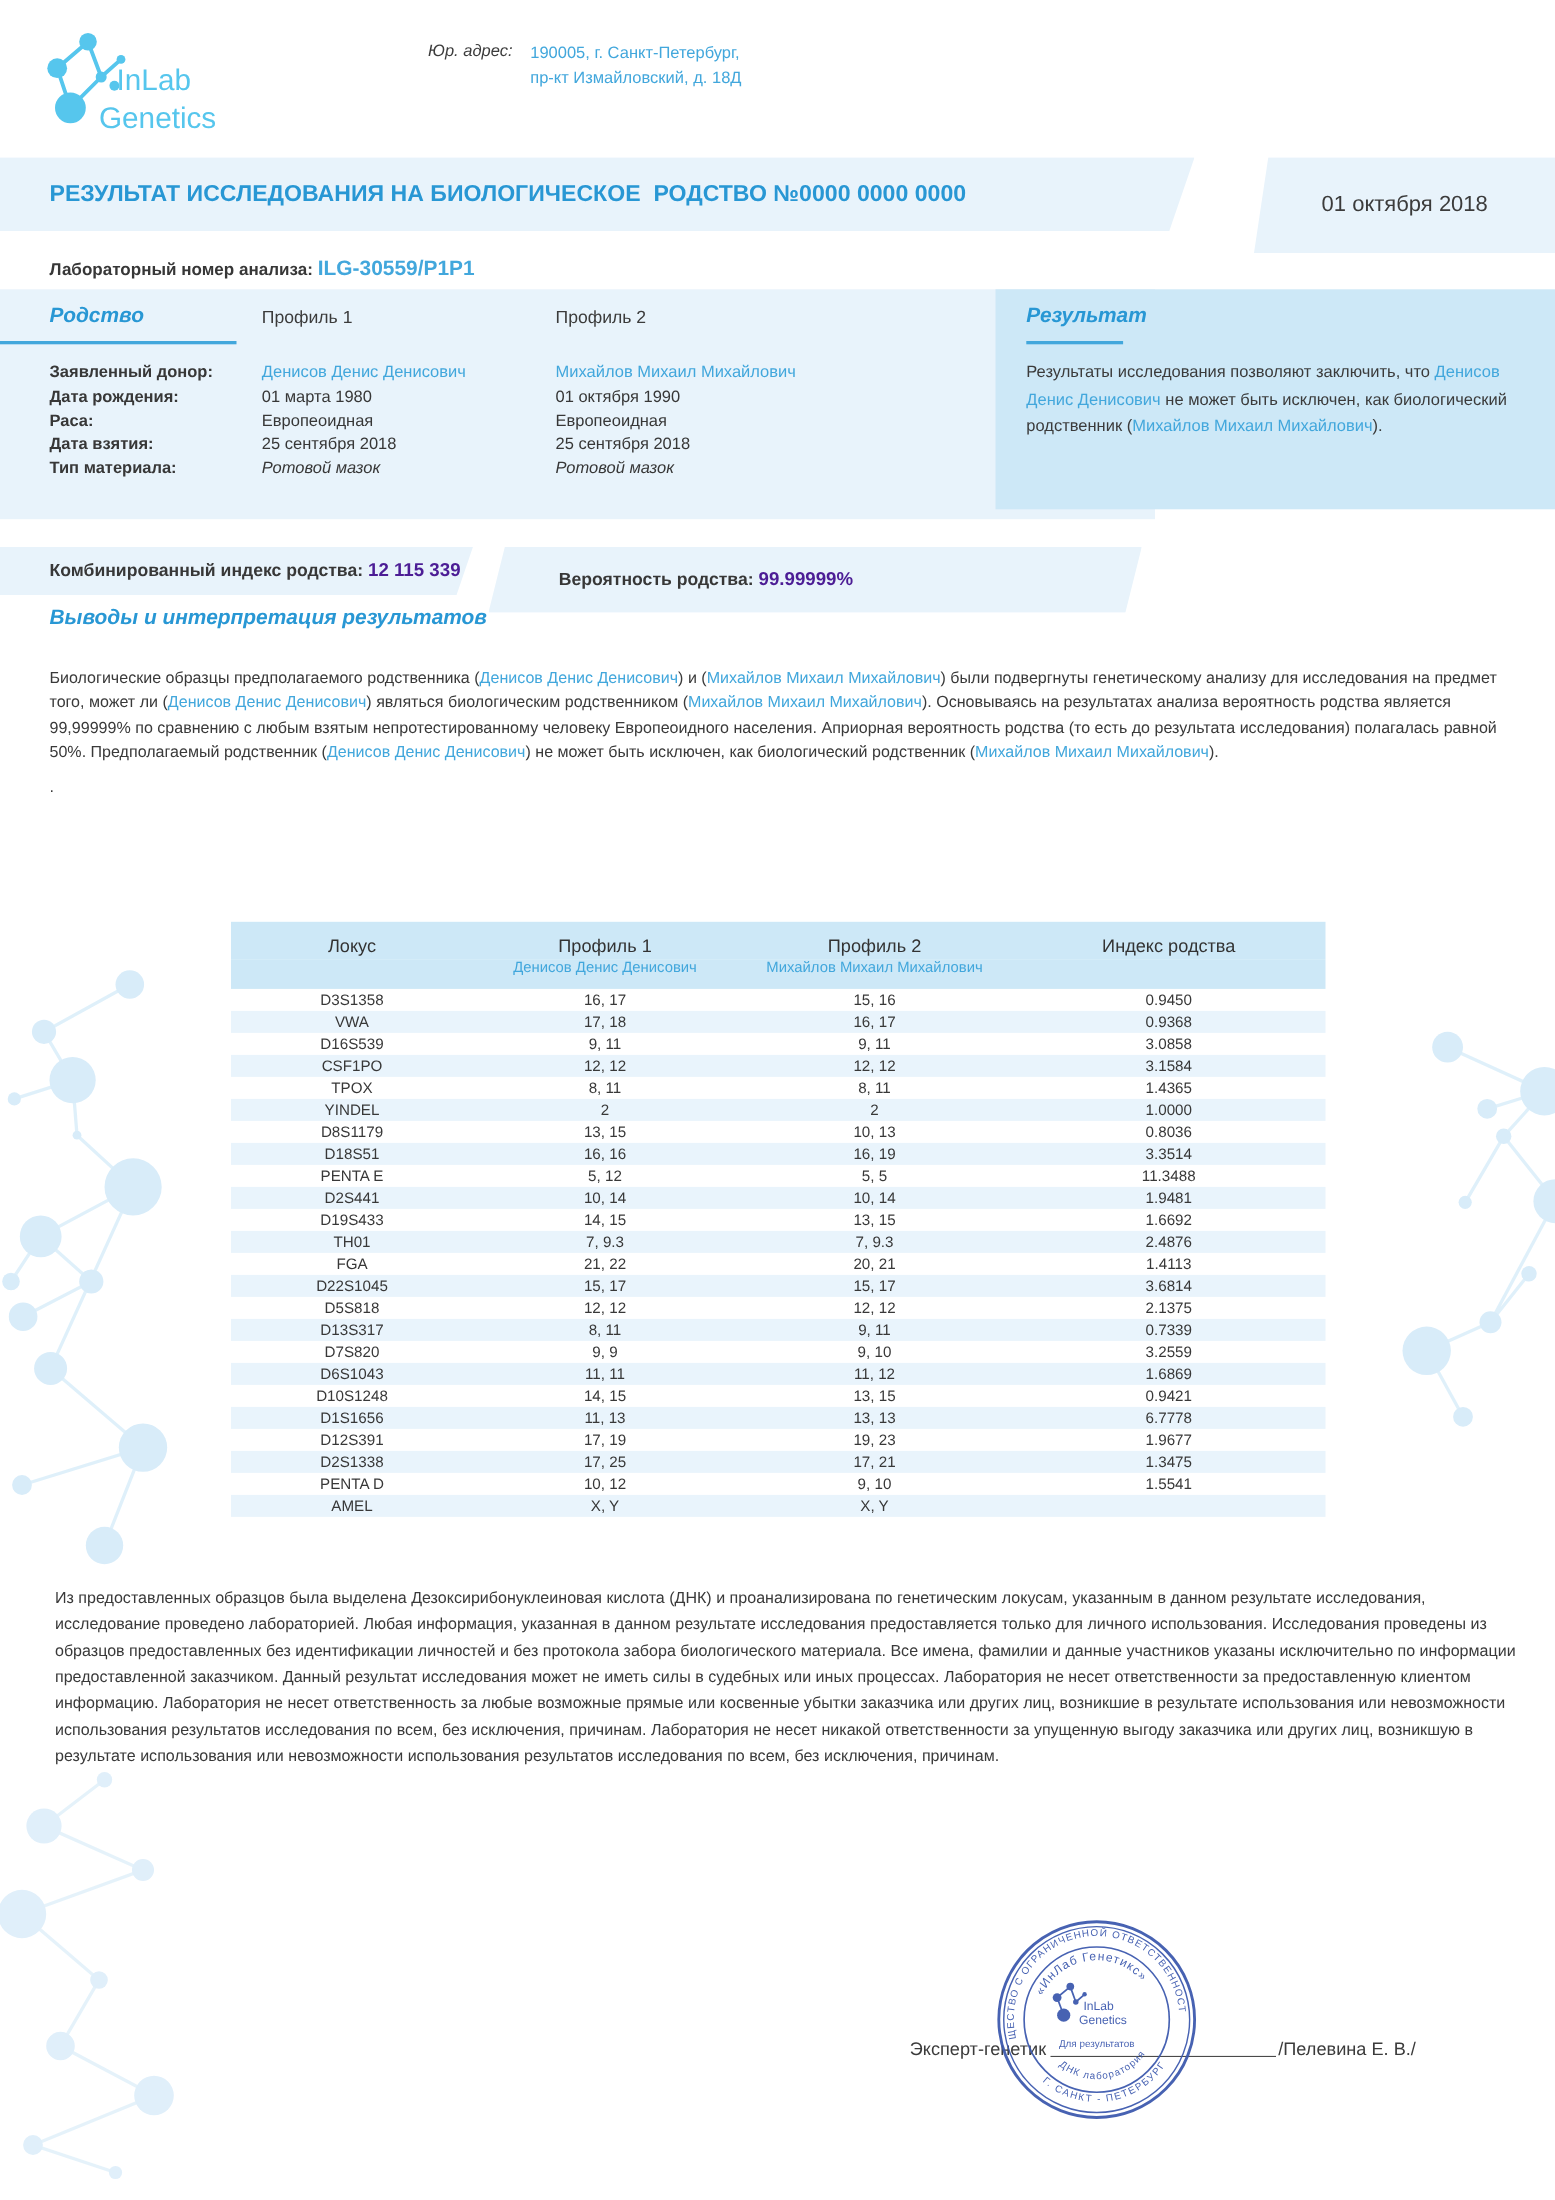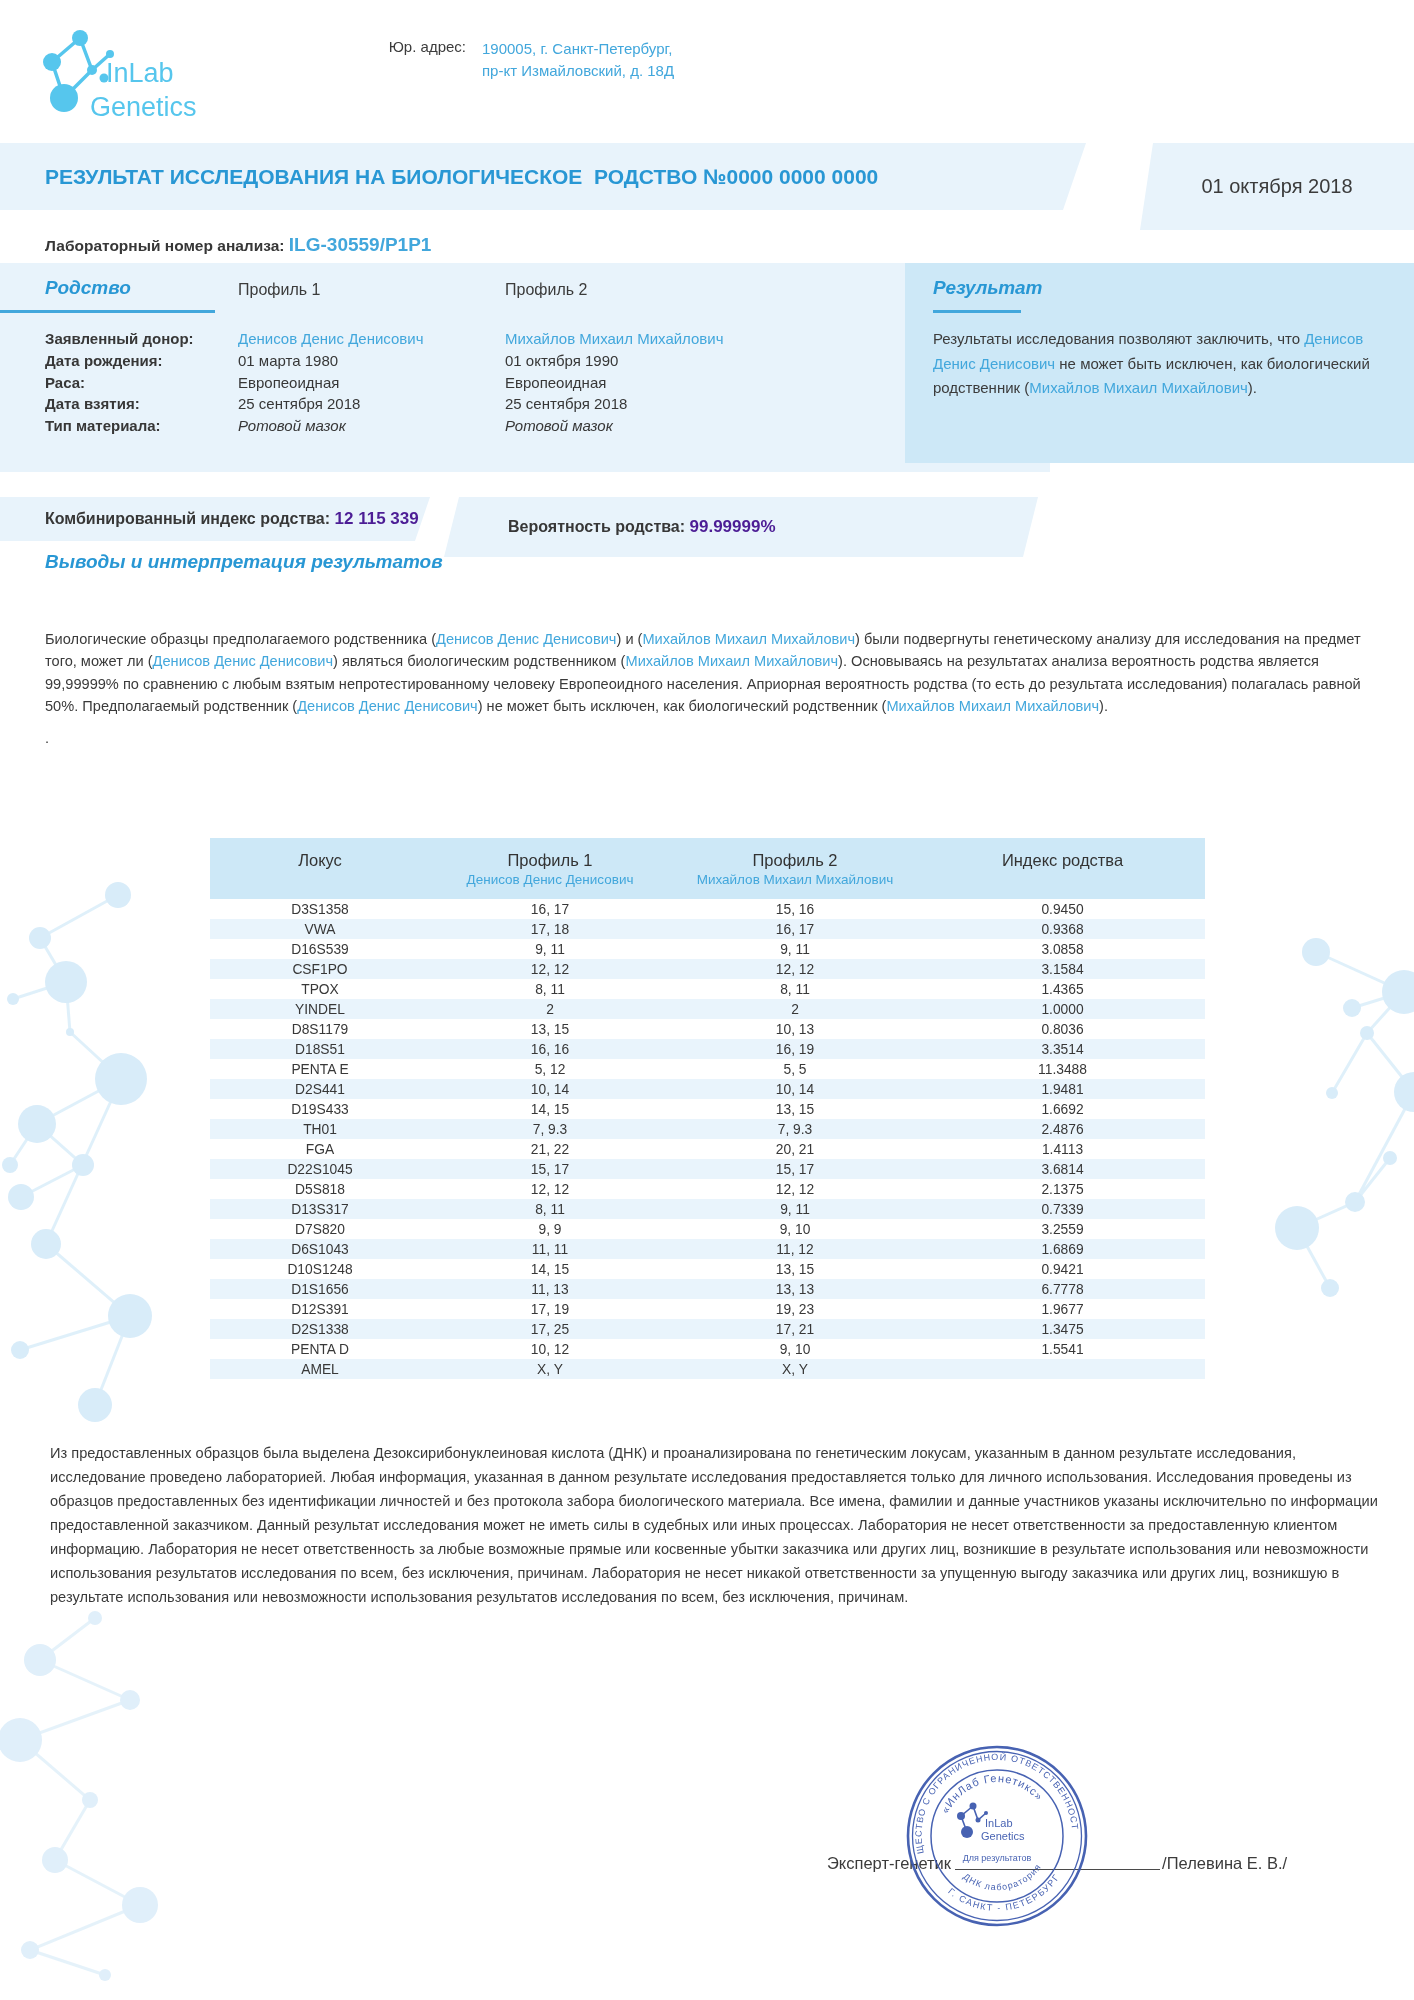--- a/index.html
+++ b/index.html
@@ -4,21 +4,21 @@
 <style>
   html,body{margin:0;padding:0;background:#fff;}
   #page{position:relative;width:1414px;height:2000px;background:#fff;overflow:hidden;
         font-family:"Liberation Sans","DejaVu Sans",sans-serif;color:#373737;}
   .abs{position:absolute;}
   .accent{color:#42a7dc;}
   .deco{position:absolute;z-index:0;pointer-events:none;}
   .layer{position:absolute;z-index:2;}
 
   
-  .addr-label{left:320px;top:38px;width:146px;text-align:right;font-size:15px;color:#3c3c3c;}
+  .addr-label{left:320px;top:38px;width:146px;text-align:right;font-style:italic;font-size:15px;color:#3c3c3c;}
   .addr-values{left:482px;top:38px;font-size:15px;line-height:22px;color:#42a7dc;}
   .registry{left:815px;top:38px;font-size:15px;line-height:22.5px;}
   .registry .rl{display:inline-block;width:73px;font-style:italic;color:#3c3c3c;}
   .registry .rv{color:#42a7dc;}
 
   
   .title-band{left:0;top:143px;width:1086px;height:67px;background:#e8f3fb;
       clip-path:polygon(0 0,100% 0,calc(100% - 23px) 100%,0 100%);display:flex;align-items:center;}
   .title-text{margin-left:45px;font-size:21px;font-weight:bold;color:#2897d4;white-space:pre;}
   .date-band{left:1140px;top:143px;width:274px;height:87px;background:#e8f3fb;
@@ -53,21 +53,21 @@
   .idx1{left:0;top:497px;width:430px;height:44px;background:#e8f3fb;
       clip-path:polygon(0 0,100% 0,calc(100% - 15px) 100%,0 100%);display:flex;align-items:center;}
   .idx1 .txt{margin-left:45px;}
   .idx2{left:444px;top:497px;width:594px;height:60px;background:#e8f3fb;
       clip-path:polygon(15px 0,100% 0,calc(100% - 15px) 100%,0 100%);display:flex;align-items:center;}
   .idx2 .txt{margin-left:64px;}
   .idx-label{font-size:16px;font-weight:bold;color:#373737;}
   .idx-value{font-size:17px;font-weight:bold;color:#4c1d95;}
 
   .concl-heading{left:45px;top:551px;}
-  .concl-para{left:45px;top:628px;width:1330px;font-size:14.6px;line-height:22.4px;color:#3a3a3a;}
+  .concl-para{left:45px;top:606px;width:1330px;font-size:14.6px;line-height:22.4px;color:#3a3a3a;}
   .trailing-dot{margin-top:9px;}
 
   
   .loci-wrap{left:210px;top:838px;width:995px;}
   table.loci{border-collapse:collapse;table-layout:fixed;width:995px;}
   table.loci col.c1{width:220px;} table.loci col.c2{width:240px;}
   table.loci col.c3{width:250px;} table.loci col.c4{width:285px;}
   table.loci thead th{background:#cde8f7;font-weight:normal;text-align:center;}
   table.loci thead tr.h1 th{font-size:16.5px;color:#333;padding:13px 0 2px 0;}
   table.loci thead tr.h2 th{font-size:13.5px;color:#42a7dc;padding:0 0 12px 0;}

